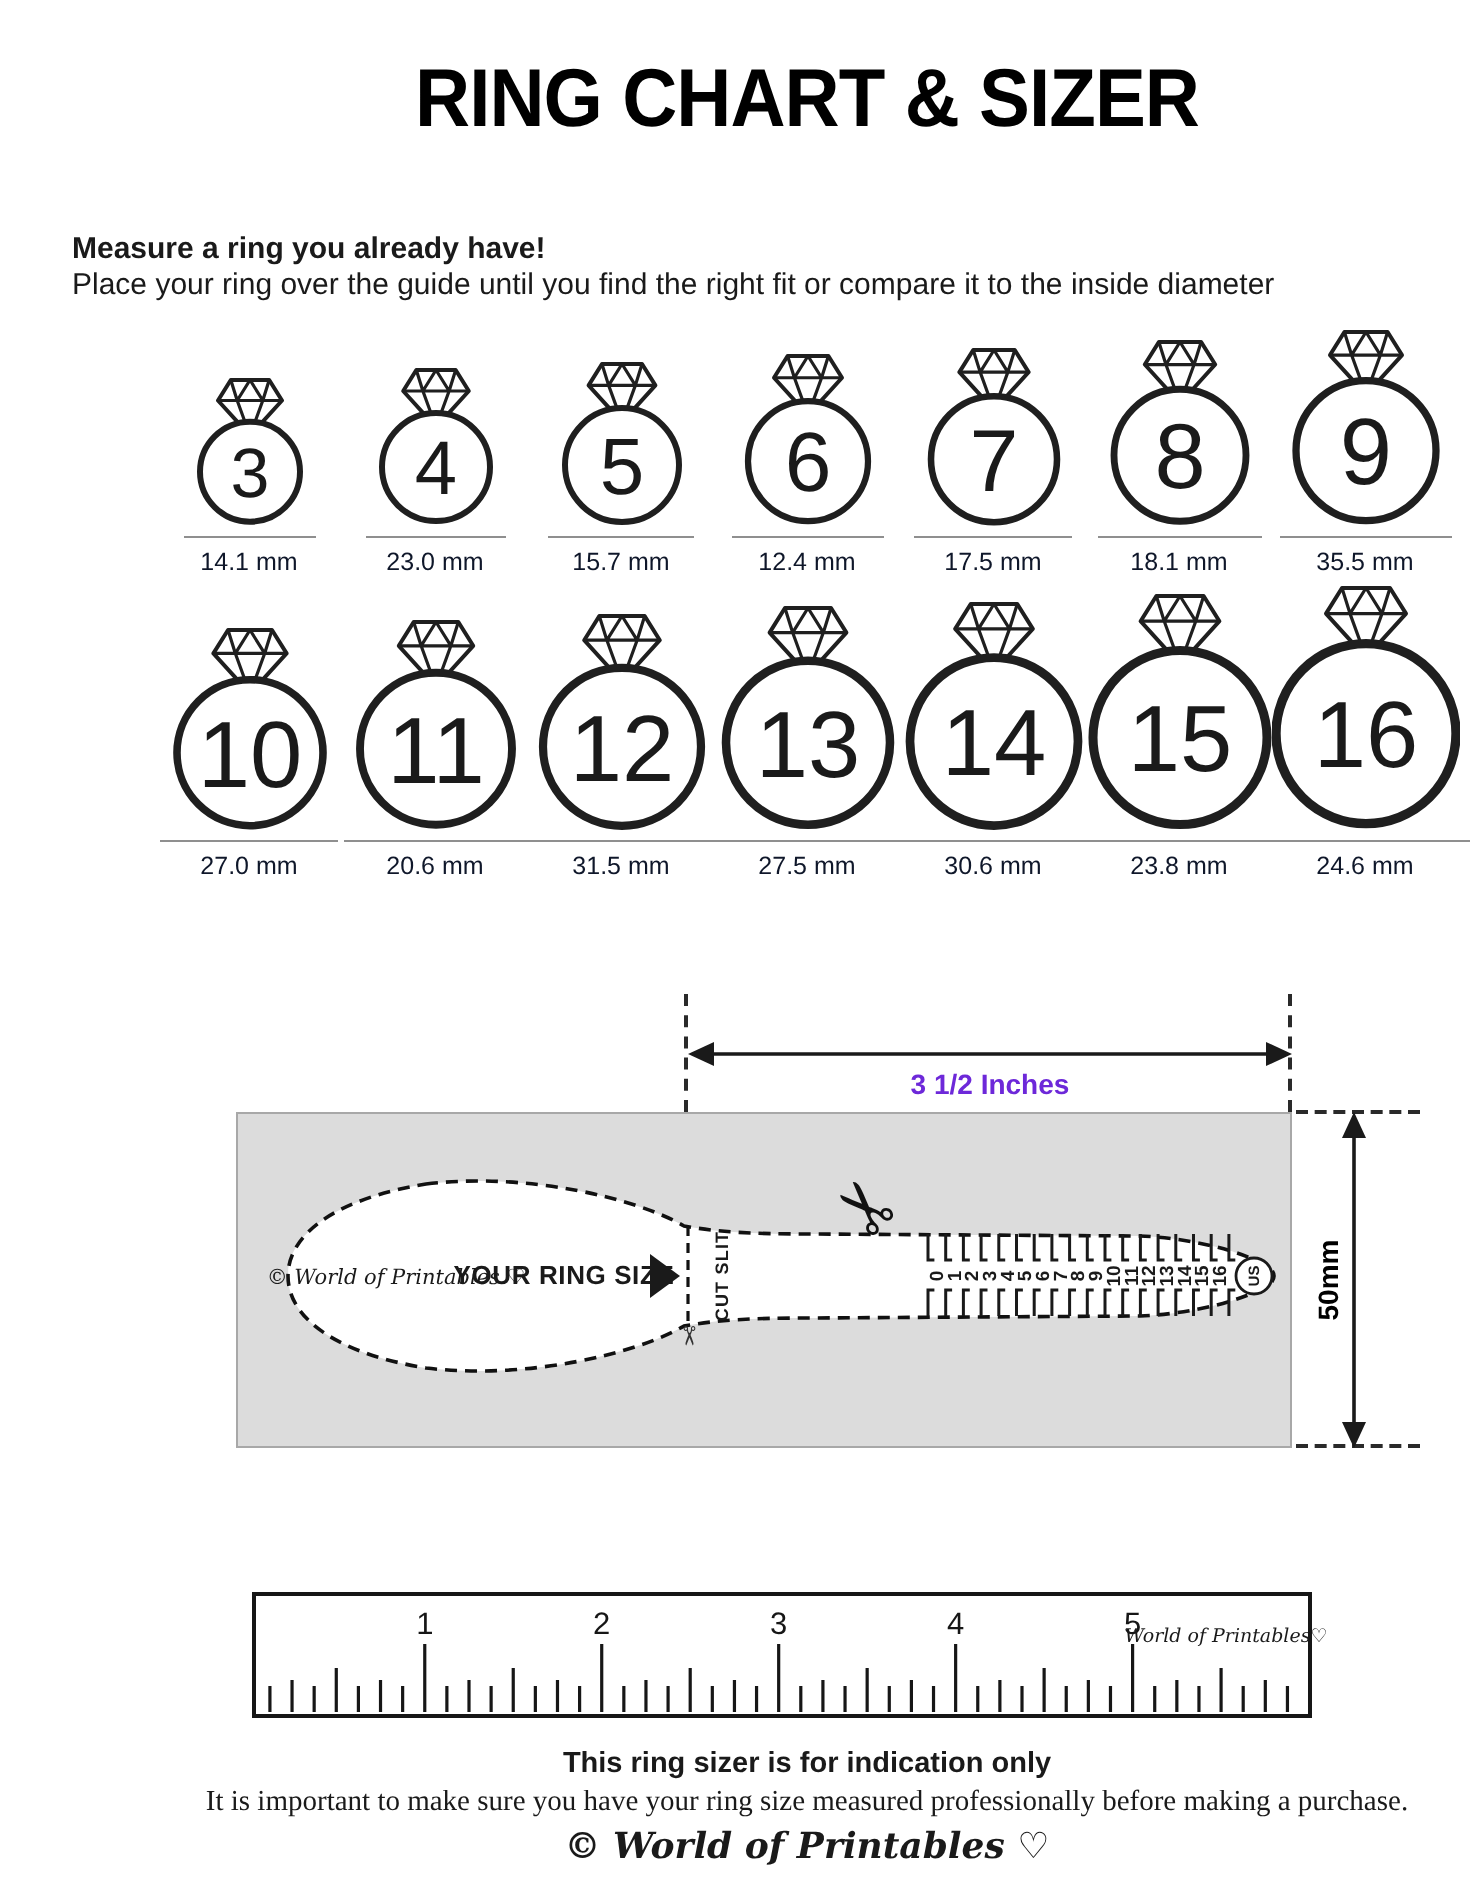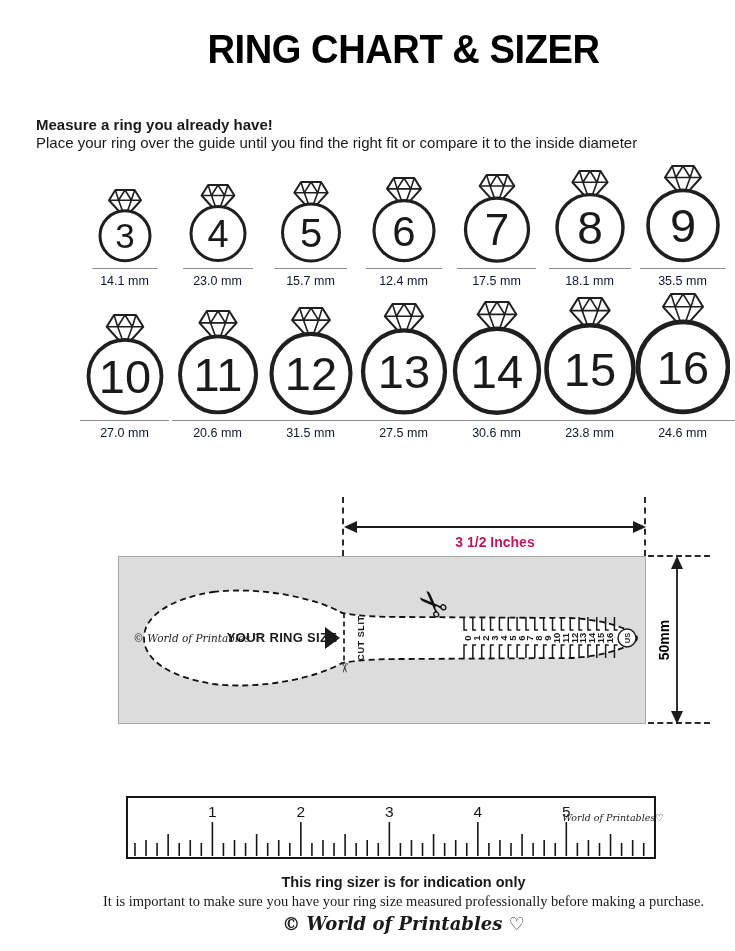--- a/index.html
+++ b/index.html
@@ -18,21 +18,21 @@
   .ring-mm{font-size:12.5px;margin-top:5px;color:#0f172a;}
   .sizer-fig{position:absolute;top:481px;left:0;width:735px;height:262px;}
   .sizer-fig *{position:absolute;}
   .guide-v{border-left:2px dashed #2a2a2a;width:0;}
   .guide-h{border-top:2px dashed #2a2a2a;height:0;}
   #guide-left{left:306px;top:16px;height:59px;}
   #guide-right{left:608px;top:16px;height:59px;}
   #guide-top{left:612px;top:74px;width:62px;}
   #guide-bottom{left:612px;top:241px;width:62px;}
   #harrow{left:308px;top:38px;}
-  #harrow-label{left:308px;top:53px;width:302px;text-align:center;font-weight:700;font-size:14px;color:#be185d;}
+  #harrow-label{left:308px;top:53px;width:302px;text-align:center;font-weight:700;font-size:14px;color:#6d28d9;}
   #graybox{left:82px;top:75px;}
   #varrow{left:633px;top:75px;}
   #varrow-label{left:600px;top:151px;width:56px;height:16px;text-align:center;
                 font-weight:700;font-size:14px;color:#000;transform:rotate(-90deg);}
   .important{position:absolute;top:738px;left:0;width:735px;text-align:center;font-size:13.5px;}
   .imp-bold{font-weight:700;}
   #ruler-svg{position:absolute;top:794px;left:0;}
   .footer-bold{position:absolute;top:874px;left:0;width:735px;text-align:center;font-size:14.5px;font-weight:700;}
   .footer-text{position:absolute;top:893px;left:0;width:735px;text-align:center;font-size:14.5px;font-family:Liberation Serif, serif;}
   .script{font-family:"DejaVu Serif","Liberation Serif",serif;font-style:italic;}

